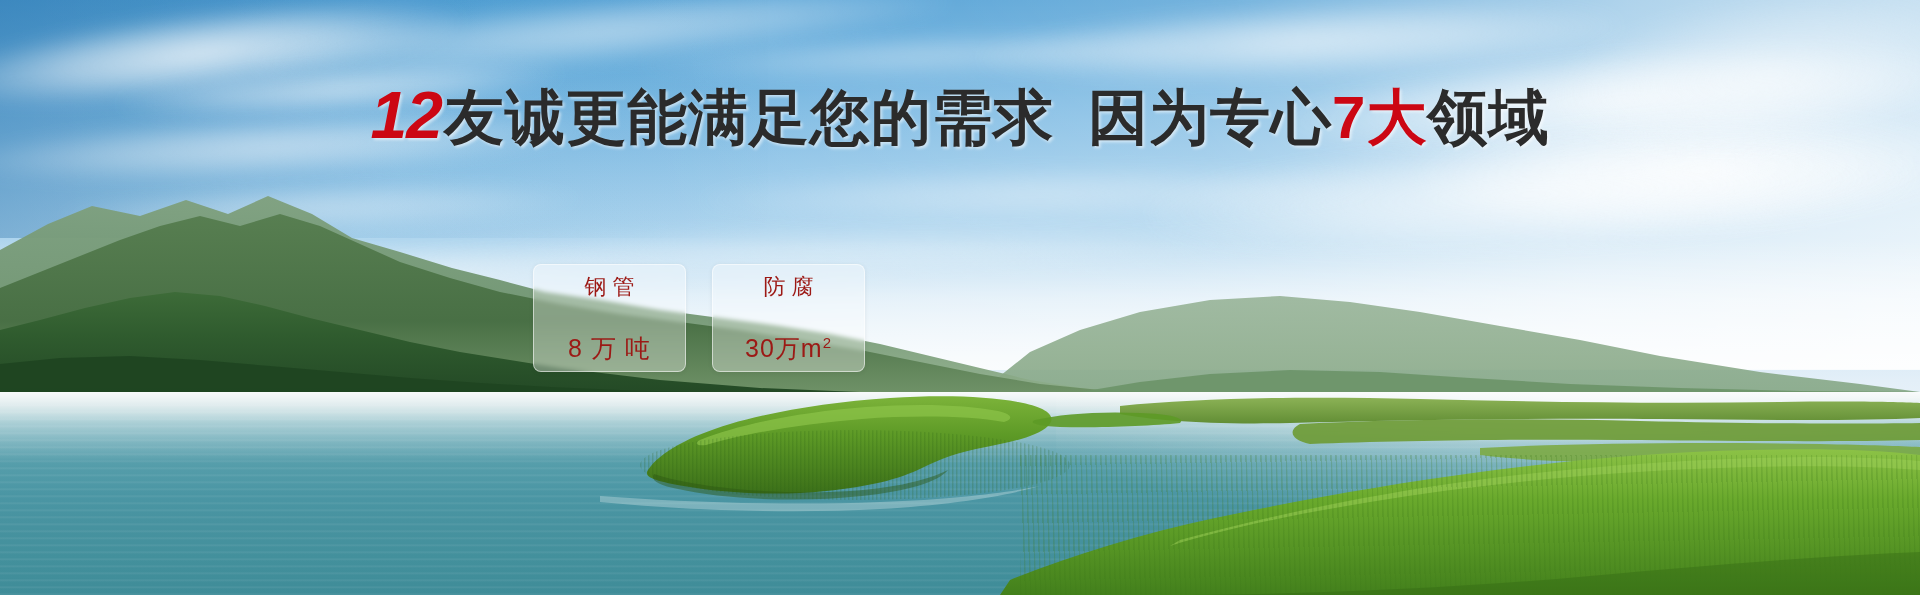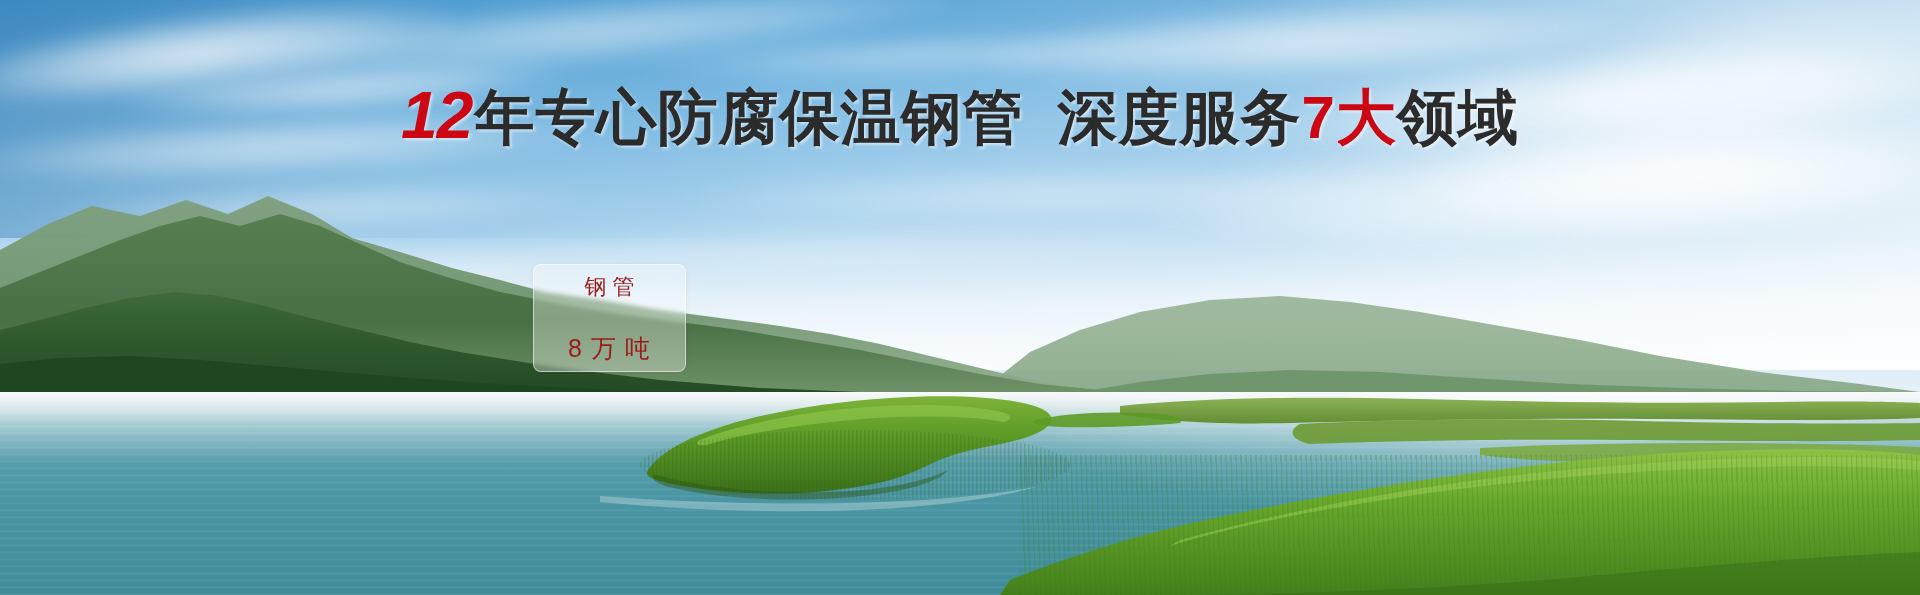--- a/index.html
+++ b/index.html
@@ -368,28 +368,32 @@
       <path fill="#ffffff" opacity="0.28" d="M600,496 C680,502 790,506 880,502 C960,499 1010,492 1040,486
            C1006,496 950,505 880,509 C790,514 680,510 600,502 Z"></path>
     </svg>
   </div>
   <div class="island-texture"></div>
   <div class="grass-texture"></div>
 
   <div class="content">
 
     <div class="headline">
-      <span class="num">12</span><span class="dark">年专心防腐保温钢管</span><span class="gap"></span><span class="dark">深度服务</span><span class="red">7大</span><span class="dark">领域</span>
+      <span class="num">12</span><span class="dark">友诚更能满足您的需求</span><span class="gap"></span><span class="dark">因为专心</span><span class="red">7大</span><span class="dark">领域</span>
     </div>
 
 
     <div class="cards">
 
       <div class="card">
         <div class="card-label">钢管</div>
         <div class="card-value"><span>8 万 吨</span></div>
       </div>
 
+      <div class="card">
+        <div class="card-label">防腐</div>
+        <div class="card-value"><span>30万m</span><sup>2</sup></div>
+      </div>
 
 
     </div>
   </div>
 </div>
 
 </body></html>

